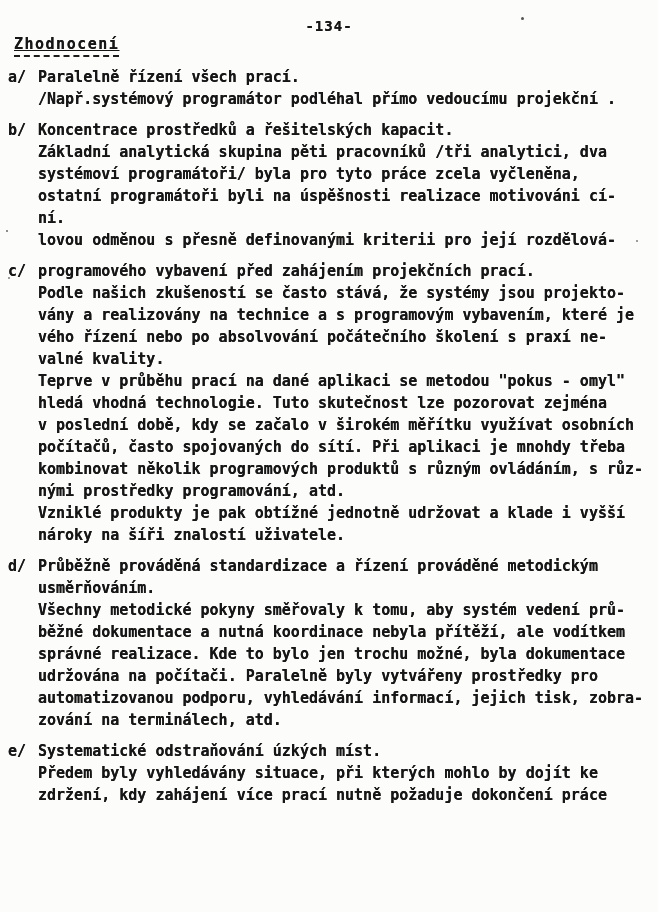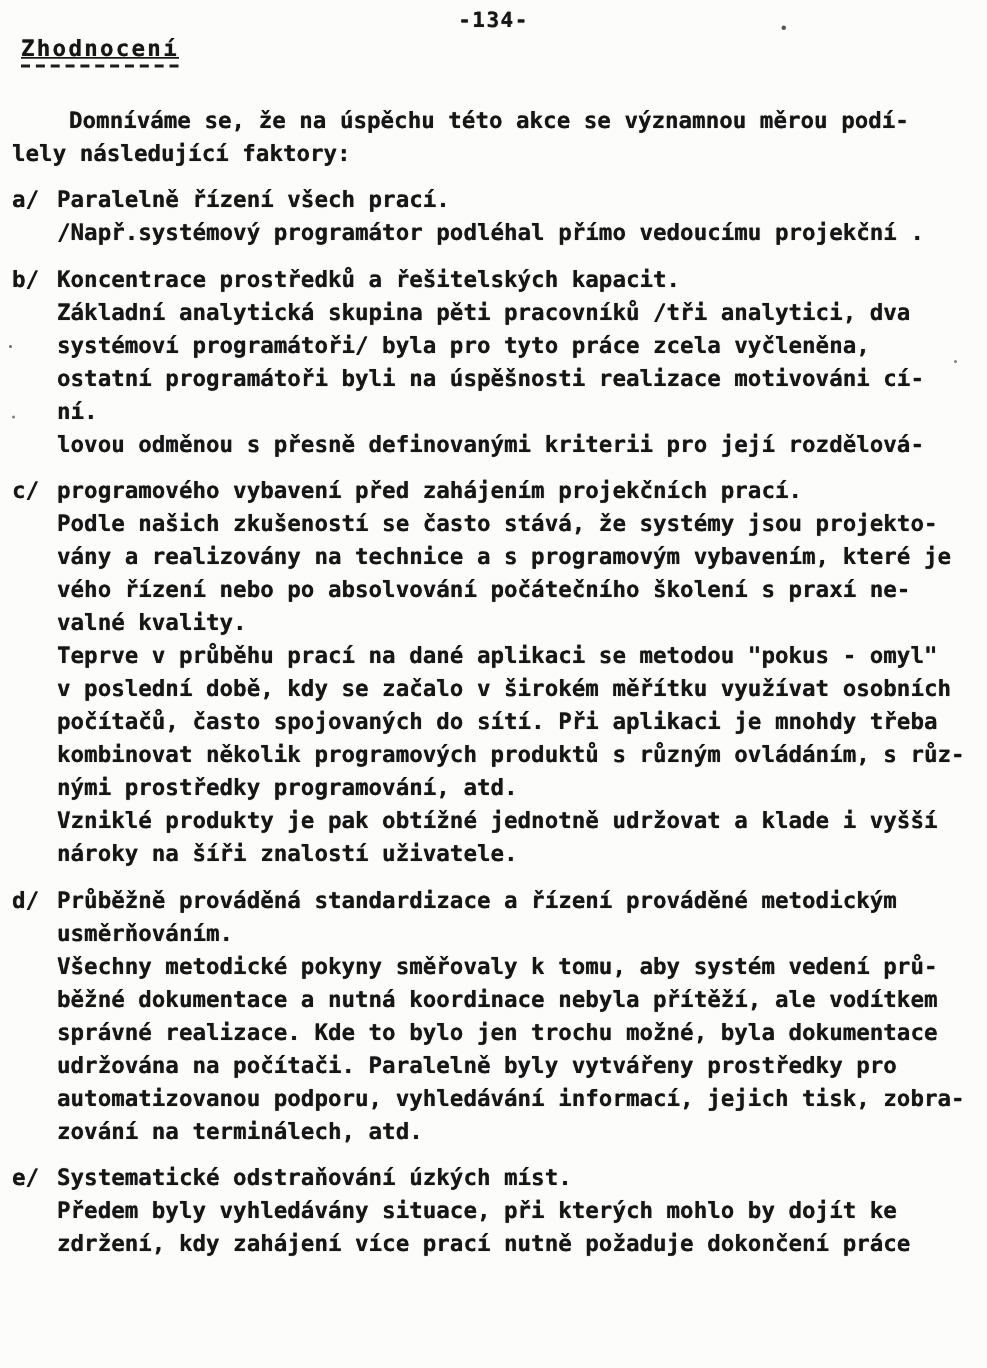--- a/index.html
+++ b/index.html
@@ -6,21 +6,21 @@
     margin: 0;
     padding: 0;
     background: #ffffff;
   }
   .page {
     position: relative;
     width: 658px;
     height: 912px;
     box-sizing: border-box;
     background: #fcfcfa;
-    padding: 8px 8px 6px 8px;
+    padding: 20px 8px 6px 8px;
     overflow: hidden;
     font-family: "DejaVu Sans Mono", "Liberation Mono", monospace;
     font-weight: bold;
     font-size: 15px;
     line-height: 22px;
     color: #161616;
     text-shadow: 0 0 0.5px rgba(20,20,20,0.85);
   }
   .page-number {
     text-align: center;
@@ -72,24 +72,20 @@
 </head>
 <body>
 
 <div class="page">
   <div class="page-number">-134-</div>
 
   <div>
     <span class="heading">Zhodnocení</span>
   </div>
 
-  <div class="intro">
-      <div class="line first">Domníváme se, že na úspěchu této akce se významnou měrou podí-</div>
-      <div class="line">lely následující faktory:</div>
-    </div>
 
   <div>
       <div class="item">
         <span class="label">a/</span>
         <div class="line">Paralelně řízení všech prací.</div>
         <div class="line">/Např.systémový programátor podléhal přímo vedoucímu projekční .</div>
       </div>
       <div class="item">
         <span class="label">b/</span>
         <div class="line">Koncentrace prostředků a řešitelských kapacit.</div>
@@ -100,20 +96,21 @@
         <div class="line">lovou odměnou s přesně definovanými kriterii pro její rozdělová-</div>
       </div>
       <div class="item">
         <span class="label">c/</span>
         <div class="line">programového vybavení před zahájením projekčních prací.</div>
         <div class="line">Podle našich zkušeností se často stává, že systémy jsou projekto-</div>
         <div class="line">vány a realizovány na technice a s programovým vybavením, které je</div>
         <div class="line">vého řízení nebo po absolvování počátečního školení s praxí ne-</div>
         <div class="line">valné kvality.</div>
         <div class="line">Teprve v průběhu prací na dané aplikaci se metodou "pokus - omyl"</div>
+        <div class="line">hledá vhodná technologie. Tuto skutečnost lze pozorovat zejména</div>
         <div class="line">v poslední době, kdy se začalo v širokém měřítku využívat osobních</div>
         <div class="line">počítačů, často spojovaných do sítí. Při aplikaci je mnohdy třeba</div>
         <div class="line">kombinovat několik programových produktů s různým ovládáním, s růz-</div>
         <div class="line">nými prostředky programování, atd.</div>
         <div class="line">Vzniklé produkty je pak obtížné jednotně udržovat a klade i vyšší</div>
         <div class="line">nároky na šíři znalostí uživatele.</div>
       </div>
       <div class="item">
         <span class="label">d/</span>
         <div class="line">Průběžně prováděná standardizace a řízení prováděné metodickým</div>

